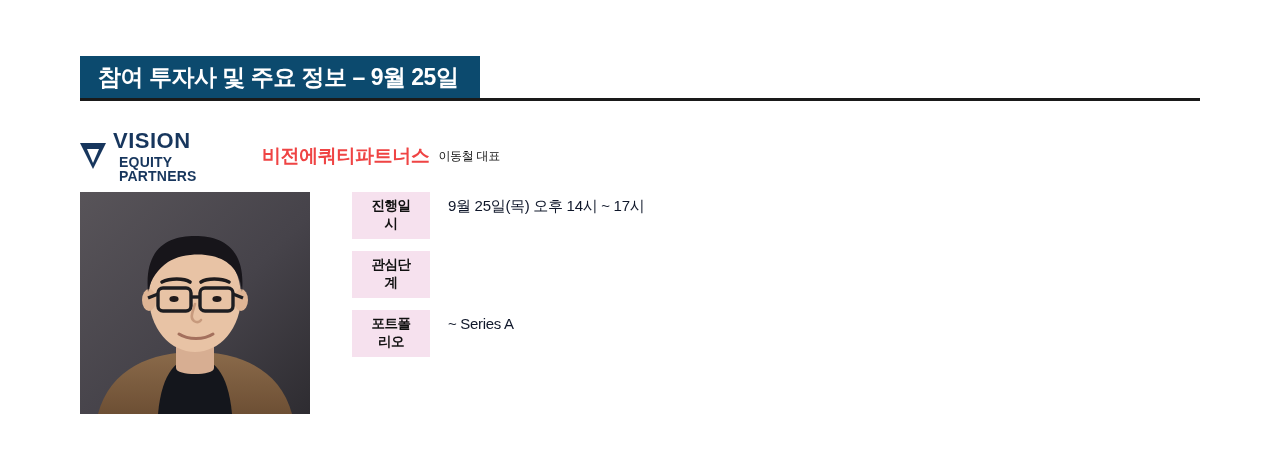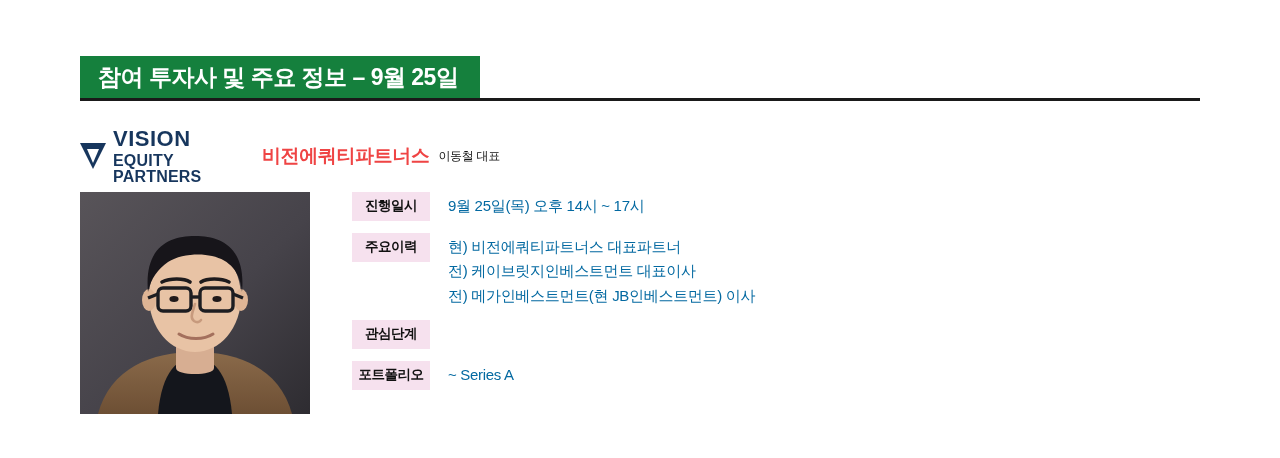--- a/index.html
+++ b/index.html
@@ -30,21 +30,21 @@
     right: 80px;
     top: 42px;
     height: 3px;
     background: #1a1a1a;
   }
   .header-tab {
     position: absolute;
     left: 80px;
     top: 0;
     height: 42px;
-    background: #15803d;
+    background: #0c4a6e;
     color: #ffffff;
     font-size: 23px;
     font-weight: bold;
     letter-spacing: -0.5px;
     padding: 0 22px 0 18px;
     display: flex;
     align-items: center;
     box-sizing: border-box;
   }
 
@@ -75,25 +75,26 @@
     justify-content: center;
     line-height: 1;
   }
   .logo-title {
     font-size: 22px;
     font-weight: bold;
     color: #17365d;
     letter-spacing: 0.5px;
   }
   .logo-sub {
-    font-size: 16px;
+    font-size: 14px;
     font-weight: bold;
     color: #17365d;
     letter-spacing: 0.2px;
     margin-top: 3px;
+    margin-left: 6px;
   }
   .firm-name {
     font-size: 19px;
     font-weight: bold;
     color: #ef4444;
     margin-left: 36px;
     letter-spacing: -0.4px;
   }
   .firm-person {
     font-size: 12px;
@@ -129,28 +130,28 @@
   }
   .info-row.tall { margin-bottom: 12px; }
   .label {
     flex: 0 0 auto;
     width: 78px;
     background: #f6e1ee;
     color: #111111;
     font-size: 13.5px;
     font-weight: bold;
     text-align: center;
-    padding: 5px 0 6px;
+    padding: 5px 18px 6px;
     letter-spacing: -0.5px;
     box-sizing: border-box;
   }
   .value {
     margin-left: 18px;
     font-size: 15px;
-    color: #0369a1;
+    color: #0f172a;
     line-height: 1.62;
     letter-spacing: -0.3px;
     padding-top: 2px;
   }
   .value .line { display: block; }
   .spacer-row { height: 14px; }
 </style>
 </head>
 <body>
 
@@ -226,28 +227,20 @@
 
 <div class="info">
 
   <div class="info-row">
     <div class="label">진행일시</div>
     <div class="value">
       <span class="line">9월 25일(목) 오후 14시 ~ 17시</span>
     </div>
   </div>
 
-  <div class="info-row tall">
-    <div class="label">주요이력</div>
-    <div class="value">
-      <span class="line">현) 비전에쿼티파트너스 대표파트너</span>
-      <span class="line">전) 케이브릿지인베스트먼트 대표이사</span>
-      <span class="line">전) 메가인베스트먼트(현 JB인베스트먼트) 이사</span>
-    </div>
-  </div>
 
   <div class="info-row">
     <div class="label">관심단계</div>
   </div>
 
   <div class="info-row">
     <div class="label">포트폴리오</div>
     <div class="value">
       <span class="line">~ Series A</span>
     </div>

